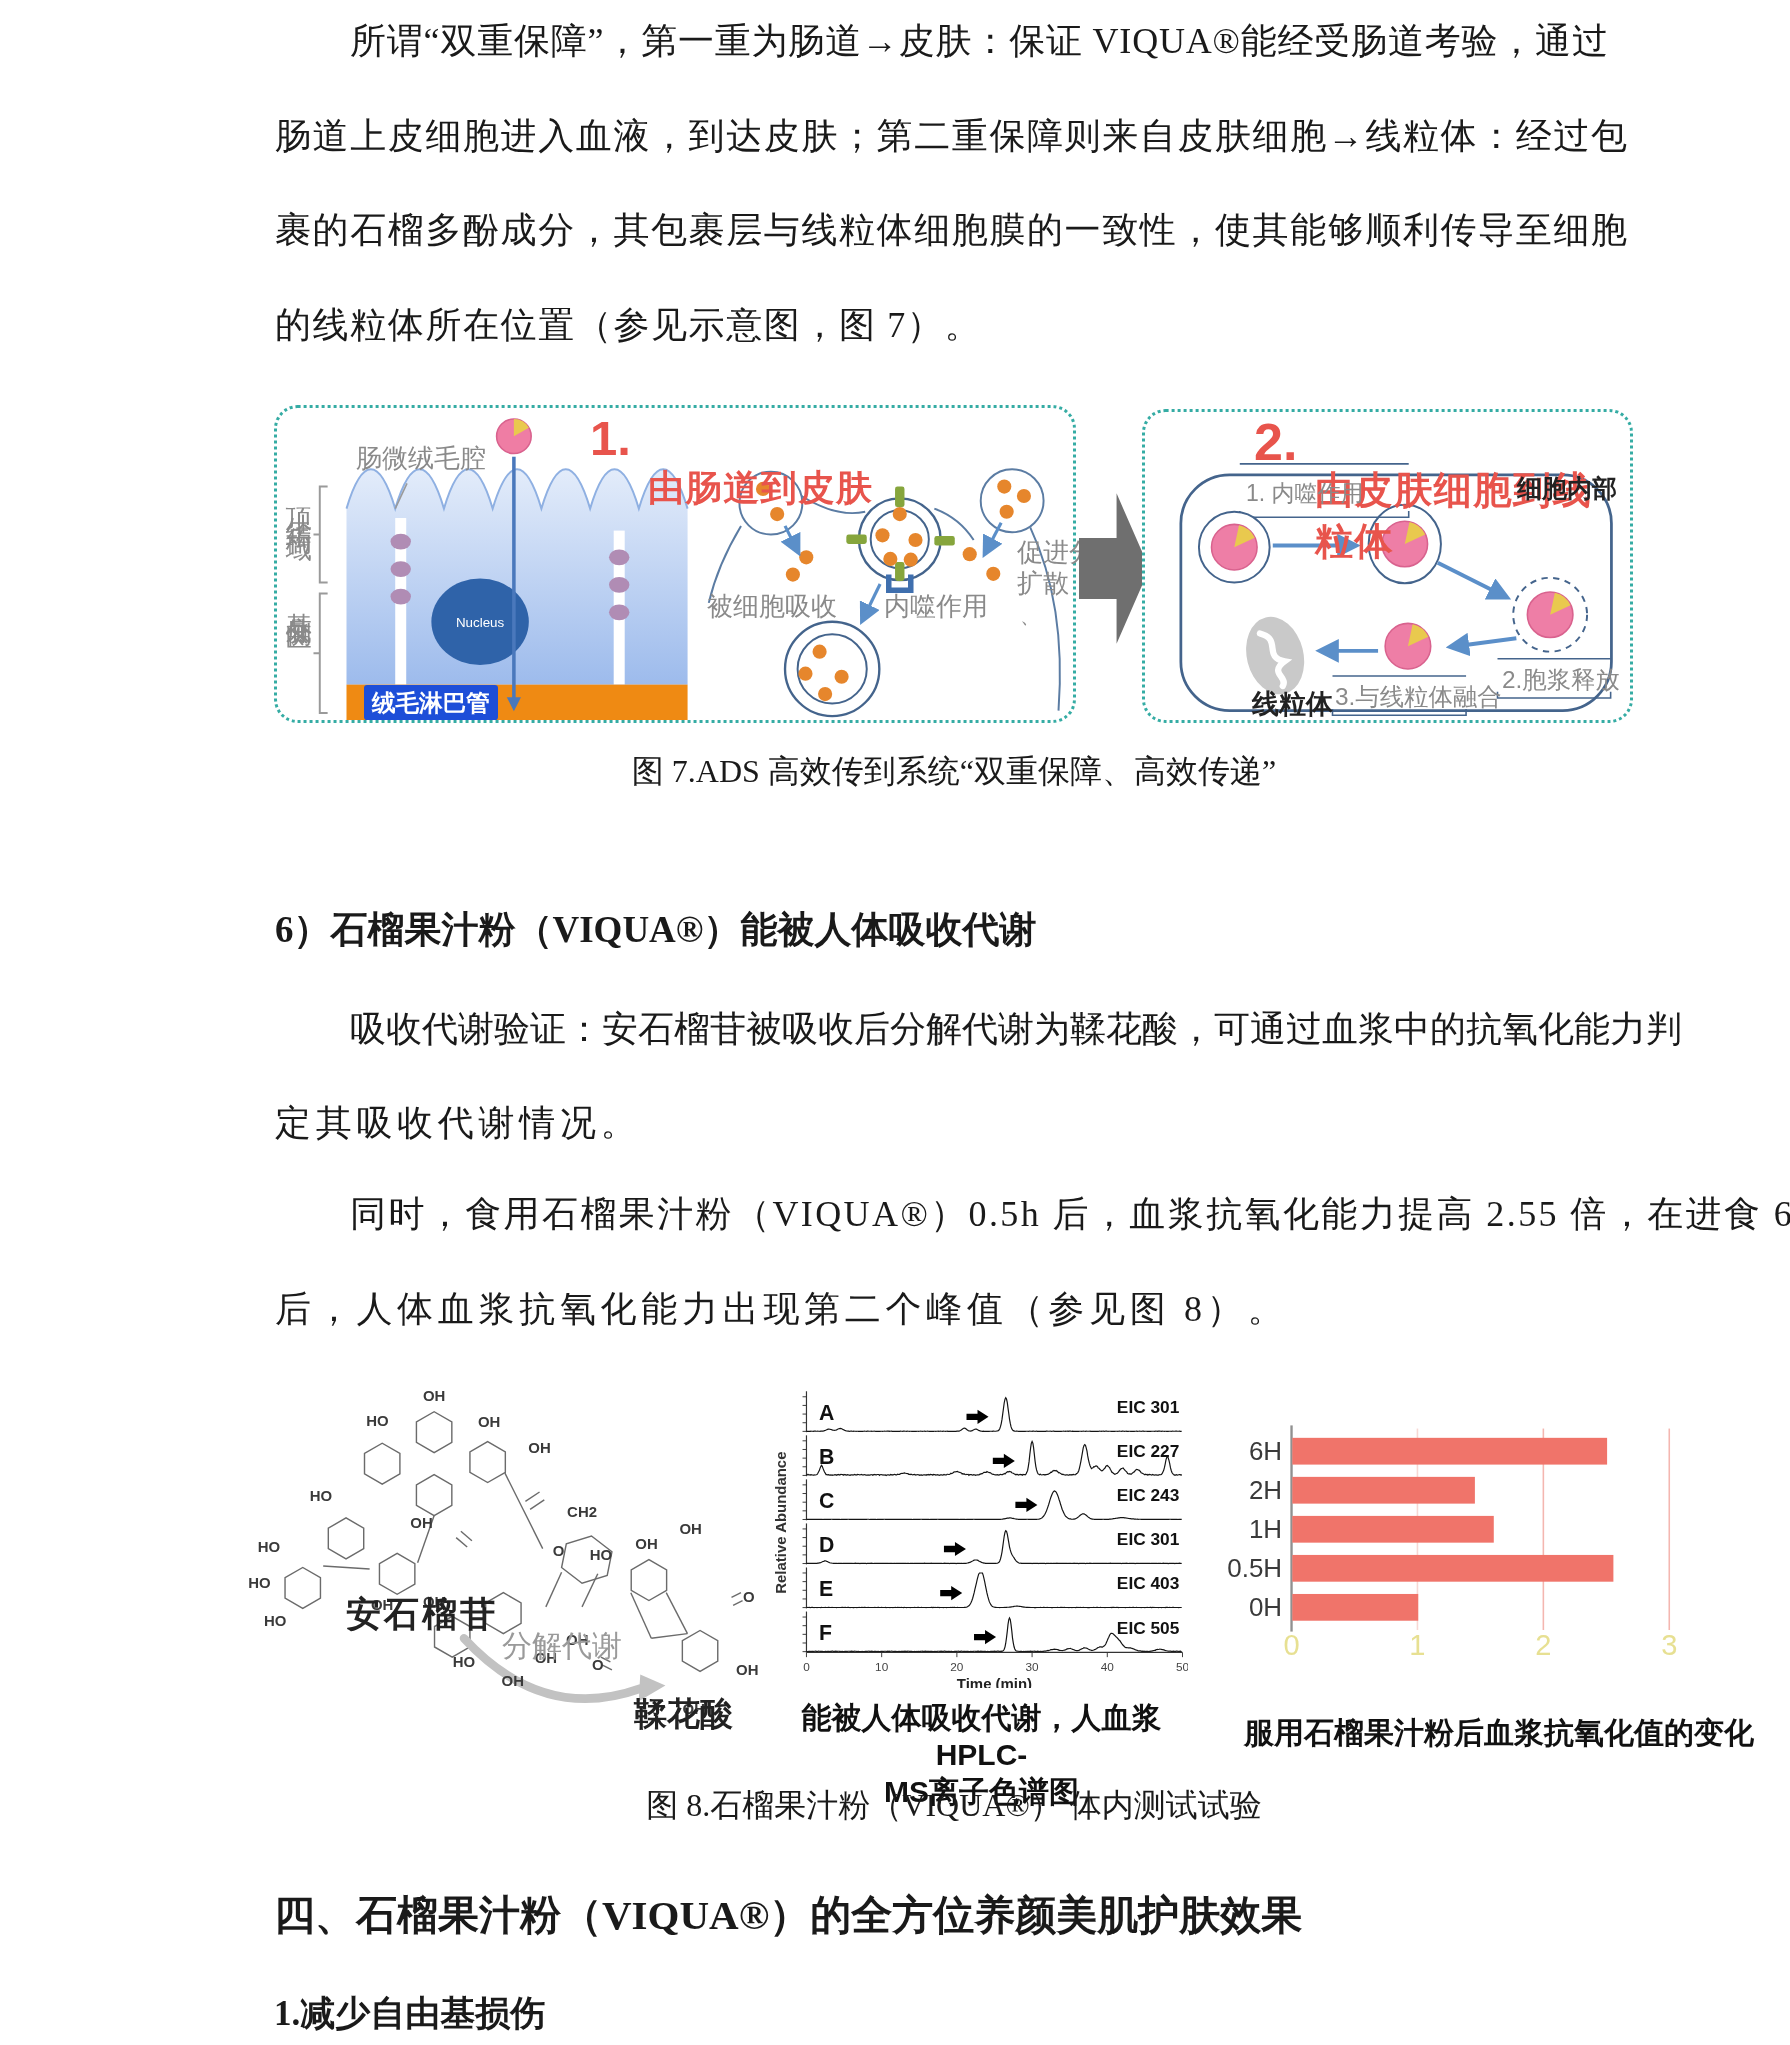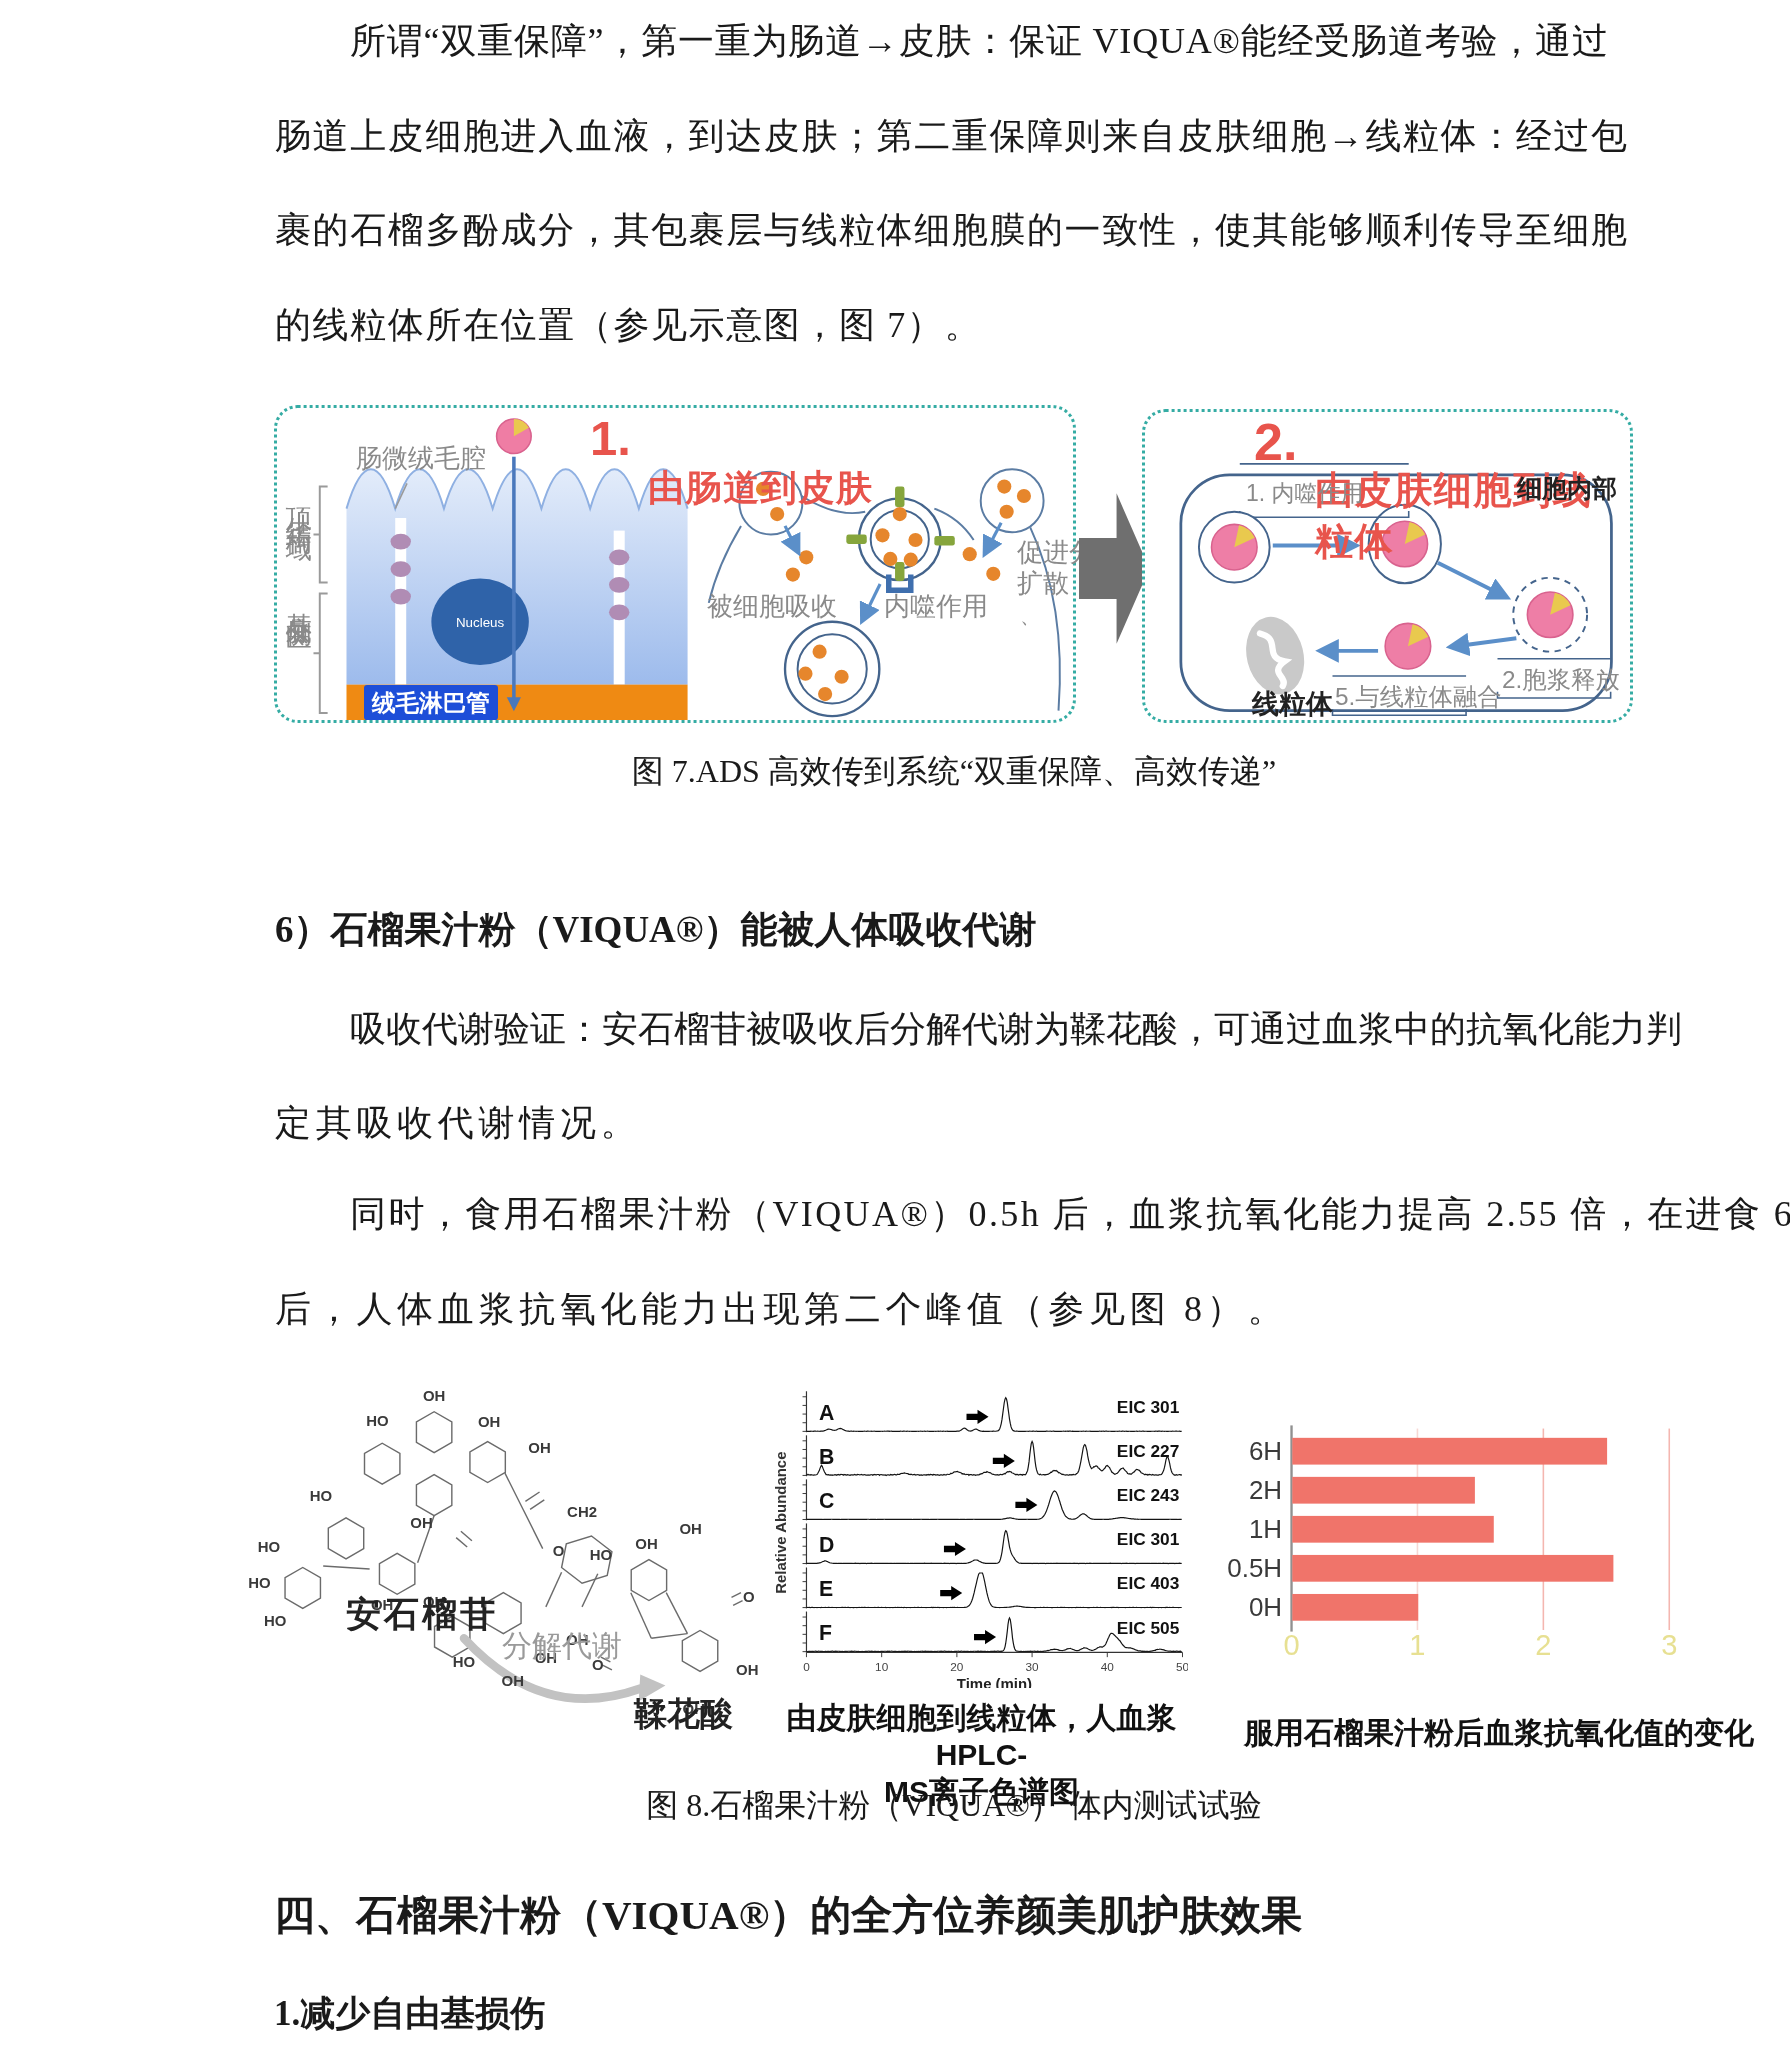--- a/index.html
+++ b/index.html
@@ -202,21 +202,21 @@
       <line x1="448" y1="314" x2="592" y2="314" stroke="#44648c" stroke-width="2"></line>
       <path d="M448,356 L448,364 L592,364 L592,356" fill="none" stroke="#44648c" stroke-width="2"></path>
       <line x1="238" y1="336" x2="408" y2="336" stroke="#44648c" stroke-width="2"></line>
       <path d="M238,378 L238,386 L408,386 L408,378" fill="none" stroke="#44648c" stroke-width="2"></path>
     </svg>
     <span class="ttl-num" style="left:109px;top:0px;font-size:52px;">2.</span>
     <span class="ttl-txt" style="left:170px;top:14px;font-size:38px;">由皮肤细胞到线粒体</span>
     <span class="diaglabel blk" style="left:363px;top:61px;font-size:25px;margin-left:9px;">细胞内部</span>
     <span class="diaglabel" style="left:101px;top:66px;font-size:23px;">1. 内噬作用</span>
     <span class="diaglabel" style="left:357px;top:252px;font-size:24.4px;">2.胞浆释放</span>
-    <span class="diaglabel" style="left:190px;top:269px;font-size:24.4px;">5.与线粒体融合</span>
+    <span class="diaglabel" style="left:190px;top:269px;font-size:24.4px;">3.与线粒体融合</span>
     <span class="diaglabel blk" style="left:107px;top:277px;font-size:27px;">线粒体</span>
   </div>
 
   <div class="caption" style="top:750px;">图 7.ADS 高效传到系统“双重保障、高效传递”</div>
 
   <div class="h6">6）石榴果汁粉（VIQUA®）能被人体吸收代谢</div>
 
   <div>
     <div class="tline indent" style="left:275px;top:1005px;letter-spacing:0;">吸收代谢验证：安石榴苷被吸收后分解代谢为鞣花酸，可通过血浆中的抗氧化能力判</div>
     <div class="tline" style="left:275px;top:1099px;letter-spacing:4.7px;">定其吸收代谢情况。</div>
@@ -392,21 +392,21 @@
         <rect x="83" y="236.20000000000002" width="160" height="34" fill="#f0746a"></rect>
         <text x="70" y="264.20000000000005" font-size="33" fill="#3a3a3a" text-anchor="end" font-family="Liberation Sans, sans-serif">0H</text>
         <text x="82" y="314" font-size="37" fill="#e7e092" text-anchor="middle" font-family="Liberation Sans, sans-serif">0</text>
         <text x="242" y="314" font-size="37" fill="#e7e092" text-anchor="middle" font-family="Liberation Sans, sans-serif">1</text>
         <text x="402" y="314" font-size="37" fill="#e7e092" text-anchor="middle" font-family="Liberation Sans, sans-serif">2</text>
         <text x="562" y="314" font-size="37" fill="#e7e092" text-anchor="middle" font-family="Liberation Sans, sans-serif">3</text>
       </svg>
   </div>
 
   <div class="boldcap" style="left:775px;top:1699px;width:413px;">
-    <span style="display:block;">由皮肤细胞到线粒体，人血浆HPLC-</span>
+    <span style="display:block;">能被人体吸收代谢，人血浆HPLC-</span>
     <span style="display:block;">MS离子色谱图</span>
   </div>
   <div class="boldcap" style="left:1216px;top:1714px;width:566px;">服用石榴果汁粉后血浆抗氧化值的变化</div>
 
   <div class="caption" style="top:1784px;">图 8.石榴果汁粉（VIQUA®） 体内测试试验</div>
 
   <div class="h4">四、石榴果汁粉（VIQUA®）的全方位养颜美肌护肤效果</div>
   <div class="h41">1.减少自由基损伤</div>
 
 </div>

